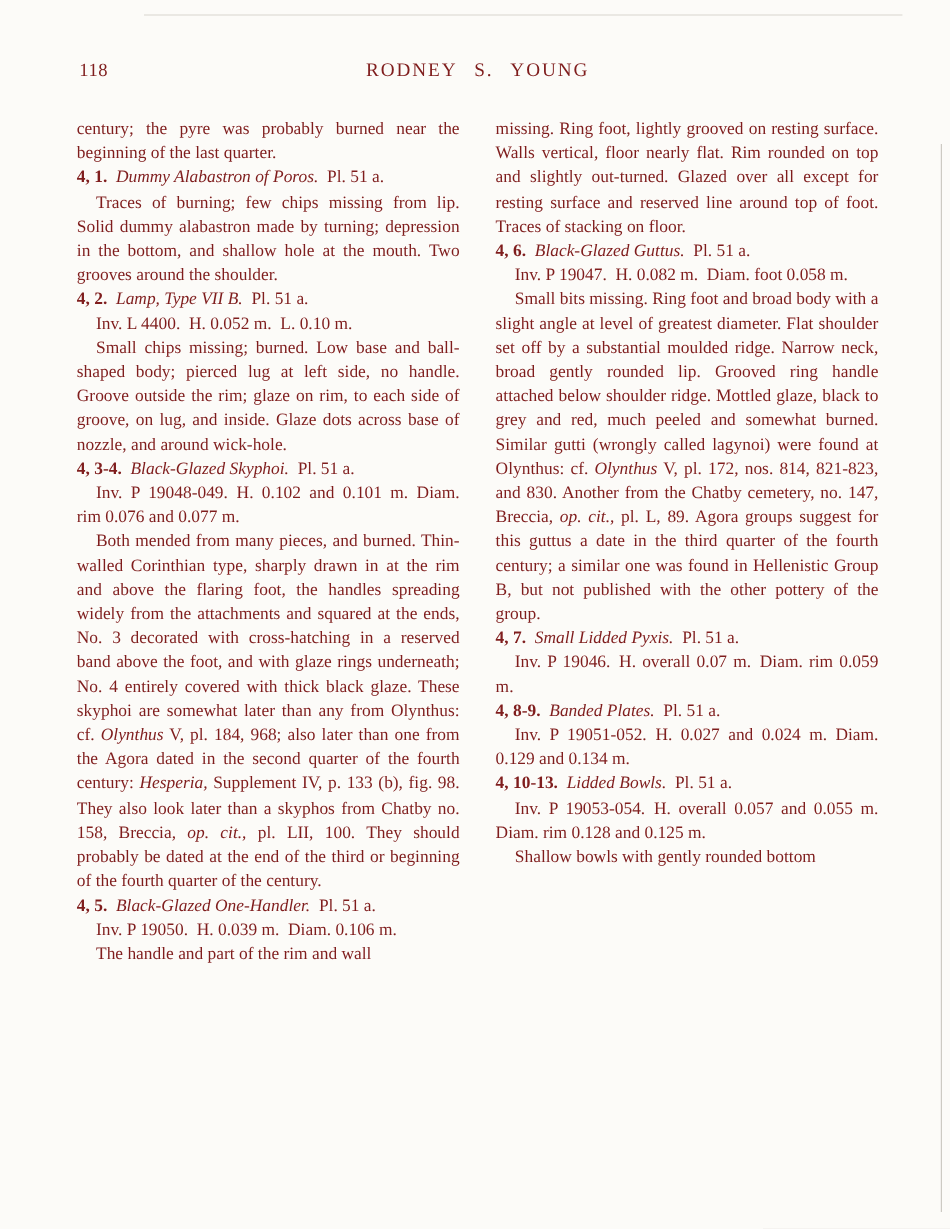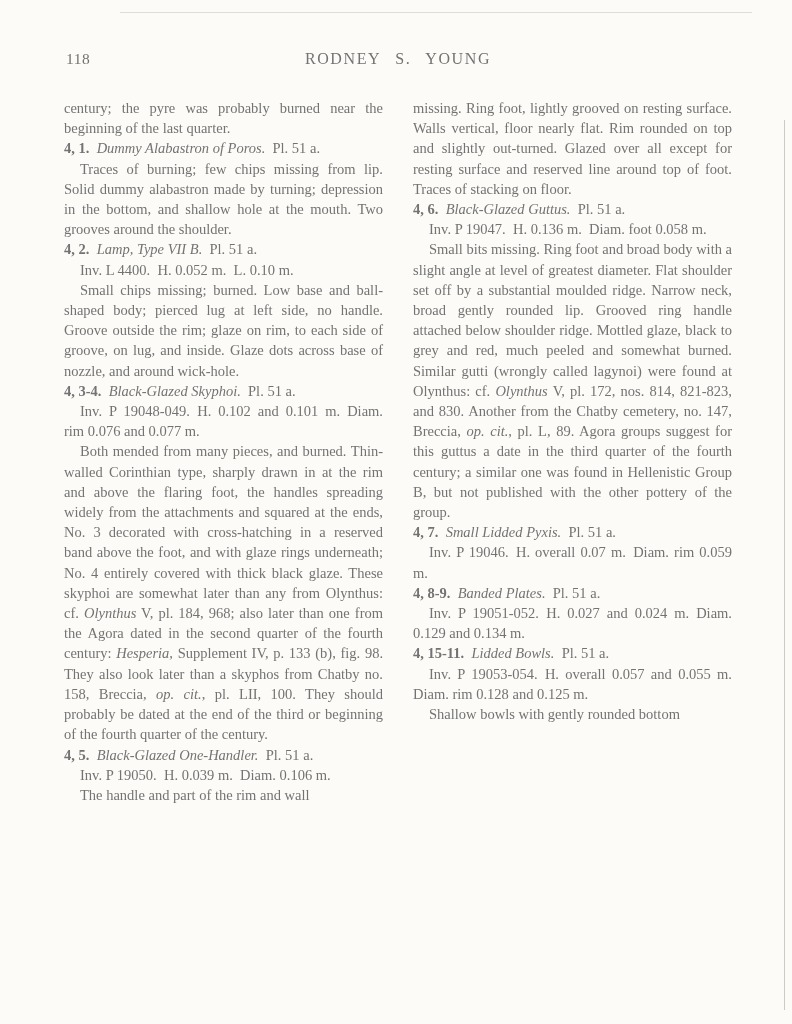--- a/index.html
+++ b/index.html
@@ -6,21 +6,21 @@
     margin: 0;
     padding: 0;
     background: #e9e7e2;
     font-family: "Liberation Serif", "DejaVu Serif", serif;
   }
   .sheet {
     position: relative;
     width: 792px;
     height: 1024px;
     background: #fcfbf8;
-    color: #737373;
+    color: #7f1d1d;
     overflow: hidden;
     box-sizing: border-box;
     padding: 50px 60px 0 64px;
   }
   
   .scan-edge-right {
     position: absolute;
     right: 7px; top: 120px; bottom: 14px;
     width: 1px;
     background: #b9b5ad;
@@ -96,24 +96,24 @@
         <p class="entry-heading"><span class="entry-number">4, 3-4. </span><span class="entry-title">Black-Glazed Skyphoi. </span><span class="entry-plate">Pl. 51 a.</span></p>
         <p class="para indent">Inv. P 19048-049. H. 0.102 and 0.101 m. Diam. rim 0.076 and 0.077 m.</p>
         <p class="para indent">Both mended from many pieces, and burned. Thin-walled Corinthian type, sharply drawn in at the rim and above the flaring foot, the handles spreading widely from the attachments and squared at the ends, No. 3 decorated with cross-hatching in a reserved band above the foot, and with glaze rings underneath; No. 4 entirely covered with thick black glaze. These skyphoi are somewhat later than any from Olynthus: cf. <i>Olynthus</i> V, pl. 184, 968; also later than one from the Agora dated in the second quarter of the fourth century: <i>Hesperia,</i> Supplement IV, p. 133 (b), fig. 98. They also look later than a skyphos from Chatby no. 158, Breccia, <i>op. cit.</i>, pl. LII, 100. They should probably be dated at the end of the third or beginning of the fourth quarter of the century.</p>
         <p class="entry-heading"><span class="entry-number">4, 5. </span><span class="entry-title">Black-Glazed One-Handler. </span><span class="entry-plate">Pl. 51 a.</span></p>
         <p class="para indent">Inv. P 19050. H. 0.039 m. Diam. 0.106 m.</p>
         <p class="para indent">The handle and part of the rim and wall</p>
       </div>
     <div class="column">
         <p class="para">missing. Ring foot, lightly grooved on resting surface. Walls vertical, floor nearly flat. Rim rounded on top and slightly out-turned. Glazed over all except for resting surface and reserved line around top of foot. Traces of stacking on floor.</p>
         <p class="entry-heading"><span class="entry-number">4, 6. </span><span class="entry-title">Black-Glazed Guttus. </span><span class="entry-plate">Pl. 51 a.</span></p>
-        <p class="para indent">Inv. P 19047. H. 0.136 m. Diam. foot 0.058 m.</p>
+        <p class="para indent">Inv. P 19047. H. 0.082 m. Diam. foot 0.058 m.</p>
         <p class="para indent">Small bits missing. Ring foot and broad body with a slight angle at level of greatest diameter. Flat shoulder set off by a substantial moulded ridge. Narrow neck, broad gently rounded lip. Grooved ring handle attached below shoulder ridge. Mottled glaze, black to grey and red, much peeled and somewhat burned. Similar gutti (wrongly called lagynoi) were found at Olynthus: cf. <i>Olynthus</i> V, pl. 172, nos. 814, 821-823, and 830. Another from the Chatby cemetery, no. 147, Breccia, <i>op. cit.</i>, pl. L, 89. Agora groups suggest for this guttus a date in the third quarter of the fourth century; a similar one was found in Hellenistic Group B, but not published with the other pottery of the group.</p>
         <p class="entry-heading"><span class="entry-number">4, 7. </span><span class="entry-title">Small Lidded Pyxis. </span><span class="entry-plate">Pl. 51 a.</span></p>
         <p class="para indent">Inv. P 19046. H. overall 0.07 m. Diam. rim 0.059 m.</p>
         <p class="entry-heading"><span class="entry-number">4, 8-9. </span><span class="entry-title">Banded Plates. </span><span class="entry-plate">Pl. 51 a.</span></p>
         <p class="para indent">Inv. P 19051-052. H. 0.027 and 0.024 m. Diam. 0.129 and 0.134 m.</p>
-        <p class="entry-heading"><span class="entry-number">4, 15-11. </span><span class="entry-title">Lidded Bowls. </span><span class="entry-plate">Pl. 51 a.</span></p>
+        <p class="entry-heading"><span class="entry-number">4, 10-13. </span><span class="entry-title">Lidded Bowls. </span><span class="entry-plate">Pl. 51 a.</span></p>
         <p class="para indent">Inv. P 19053-054. H. overall 0.057 and 0.055 m. Diam. rim 0.128 and 0.125 m.</p>
         <p class="para indent">Shallow bowls with gently rounded bottom</p>
       </div>
   </div>
 </div>
 
 </body></html>

